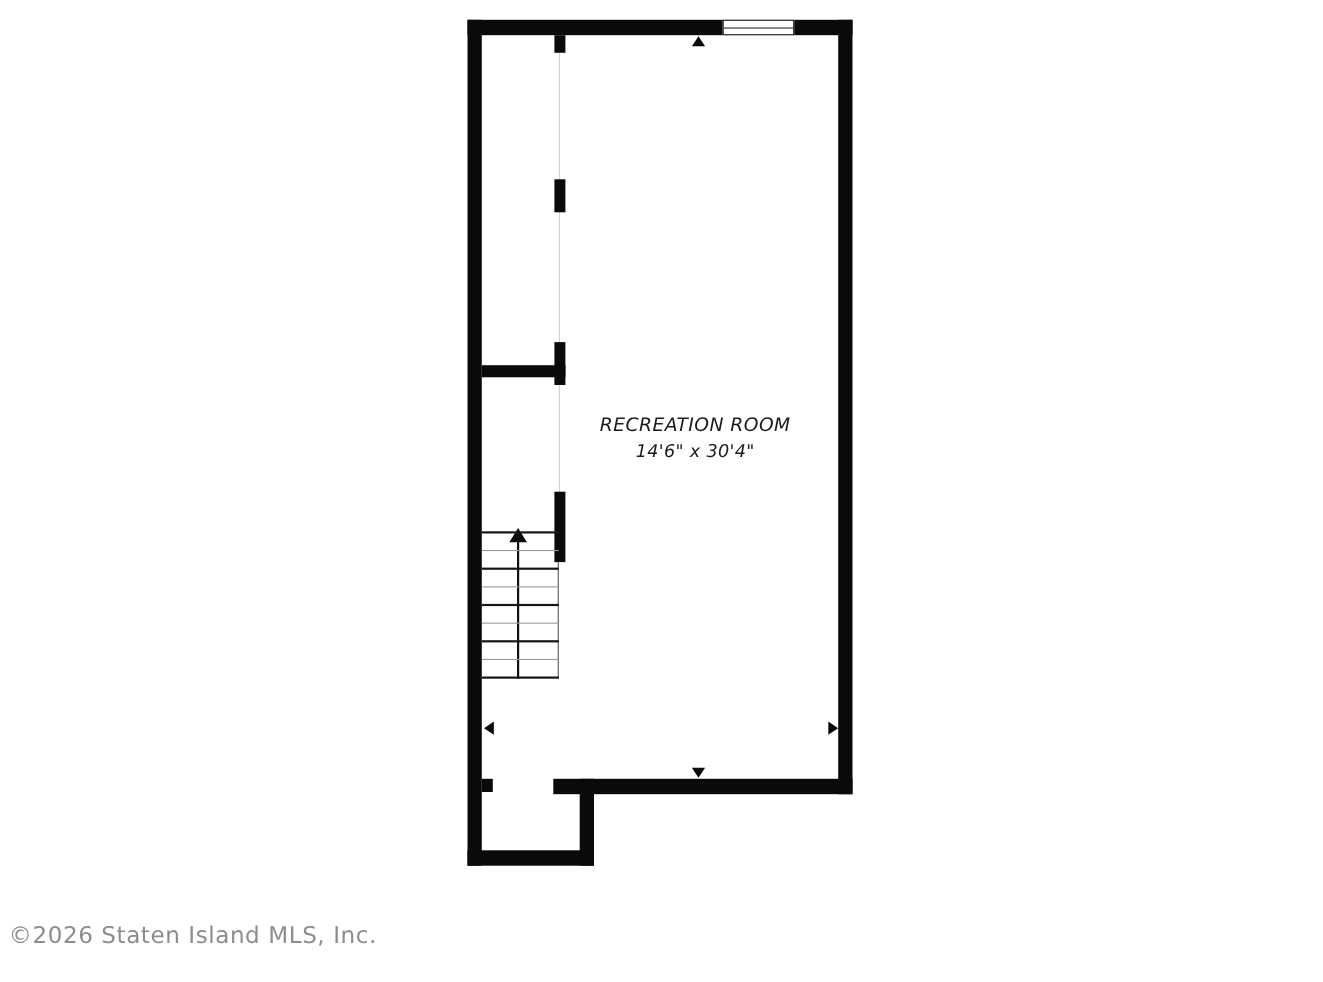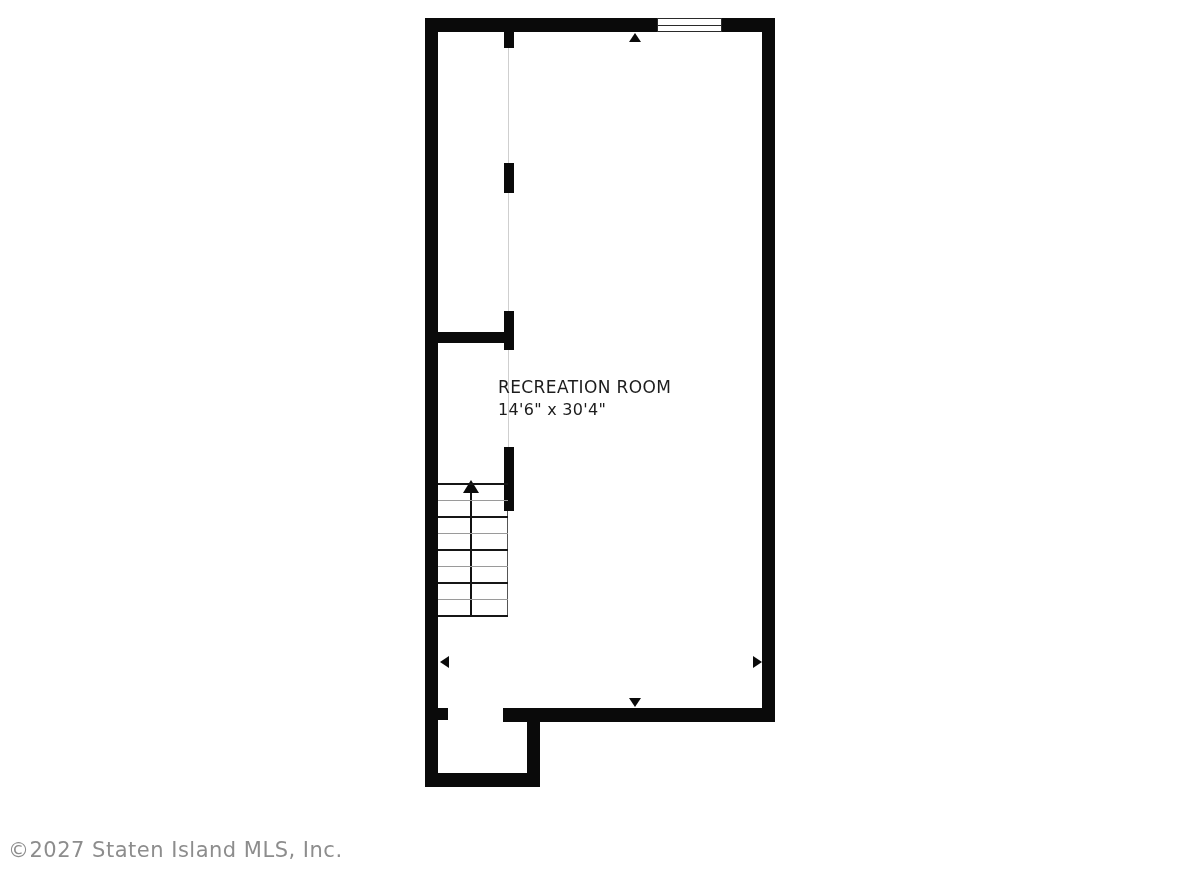--- a/index.html
+++ b/index.html
@@ -59,21 +59,21 @@
   
   .dim{position:absolute;width:0;height:0;}
   .dim-top{left:629px;top:33px;border-left:6px solid transparent;border-right:6px solid transparent;border-bottom:9px solid #0a0a0a;}
   .dim-bottom{left:629px;top:698px;border-left:6px solid transparent;border-right:6px solid transparent;border-top:9px solid #0a0a0a;}
   .dim-left{left:440px;top:656px;border-top:6px solid transparent;border-bottom:6px solid transparent;border-right:9px solid #0a0a0a;}
   .dim-right{left:753px;top:656px;border-top:6px solid transparent;border-bottom:6px solid transparent;border-left:9px solid #0a0a0a;}
 
   
   .room-label-block{
     left:498px;top:376px;width:268px;position:absolute;
-    text-align:left;color:var(--label);
+    text-align:center;color:var(--label);font-style:italic;
   }
   .room-name{font-size:17px;letter-spacing:.4px;line-height:22px;}
   .room-dims{font-size:16px;letter-spacing:.3px;line-height:24px;}
 
   
   .copyright{
     left:8px;top:838px;position:absolute;
     font-size:21px;letter-spacing:.5px;
     color:var(--copy);
     text-shadow:0 0 1px rgba(255,255,255,.8);
@@ -121,15 +121,15 @@
   <div class="dim dim-top"></div>
   <div class="dim dim-bottom"></div>
   <div class="dim dim-left"></div>
   <div class="dim dim-right"></div>
 
   <div class="room-label-block">
     <div class="room-name">RECREATION ROOM</div>
     <div class="room-dims">14'6" x 30'4"</div>
   </div>
 
-  <div class="copyright">©2027 Staten Island MLS, Inc.</div>
+  <div class="copyright">©2026 Staten Island MLS, Inc.</div>
 
 </div>
 
 </body></html>

